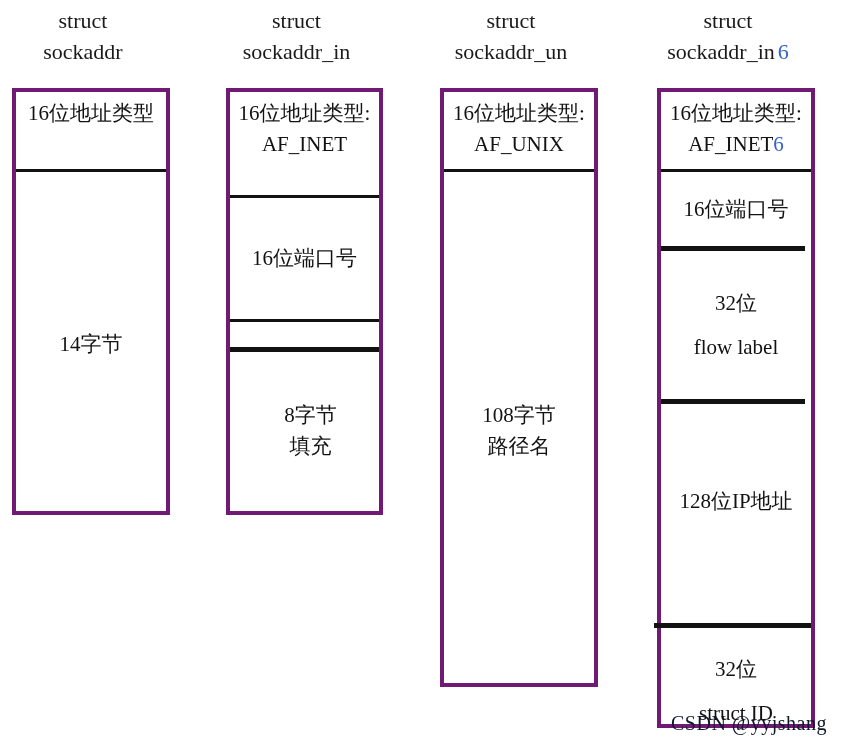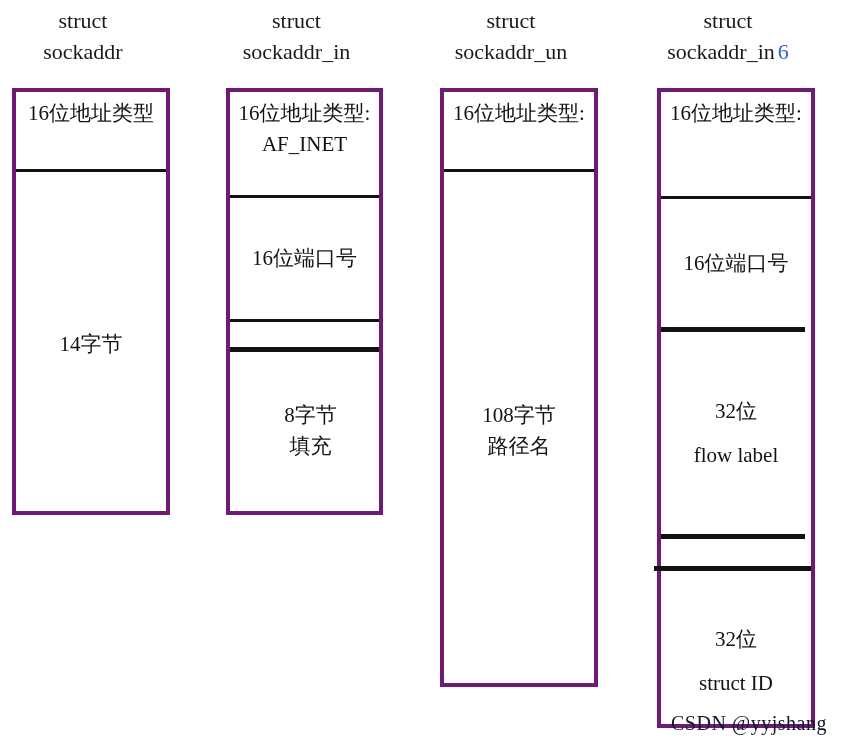--- a/index.html
+++ b/index.html
@@ -74,46 +74,51 @@
     </div>
   </div>
 
   <div class="title" style="left:440px;width:158px;">
     <div>struct</div>
     <div><span>sockaddr_un</span></div>
   </div>
   <div class="box" style="left:440px;top:88px;width:158px;height:599px;">
     <div class="cell cell-top" style="height:71px;">
       <div>16位地址类型:</div>
+      <div><span>AF_UNIX</span></div>
     </div>
     <div class="hdiv"></div>
     <div class="cell up-76" style="height:517px;">
       <div>108字节</div>
       <div>路径名</div>
     </div>
   </div>
 
   <div class="title" style="left:657px;width:158px;">
     <div>struct</div>
     <div><span>sockaddr_in</span><span class="accent suffix-gap" style="color: rgb(51, 102, 204);">6</span></div>
   </div>
   <div class="box" style="left:657px;top:88px;width:158px;height:640px;">
     <div class="cell cell-top" style="height:71px;">
       <div>16位地址类型:</div>
+      <div><span>AF_INET</span><span class="accent" style="color: rgb(51, 102, 204);">6</span></div>
     </div>
     <div class="hdiv"></div>
     <div class="cell" style="height:74px;">
       <div>16位端口号</div>
     </div>
     <div class="hdiv thick gap-right"></div>
     <div class="cell spread" style="height:148px;">
       <div>32位</div>
       <div>flow label</div>
     </div>
     <div class="hdiv thick gap-right"></div>
+    <div class="cell up-24" style="height:195px;">
+      <div>128位IP地址</div>
+    </div>
     <div class="hdiv thick nub-left"></div>
     <div class="cell spread" style="height:126px;">
       <div>32位</div>
       <div>struct ID</div>
     </div>
   </div>
 
   <div class="watermark" style="color: #0f172a;">CSDN @yyjshang</div>
 
 </div>

